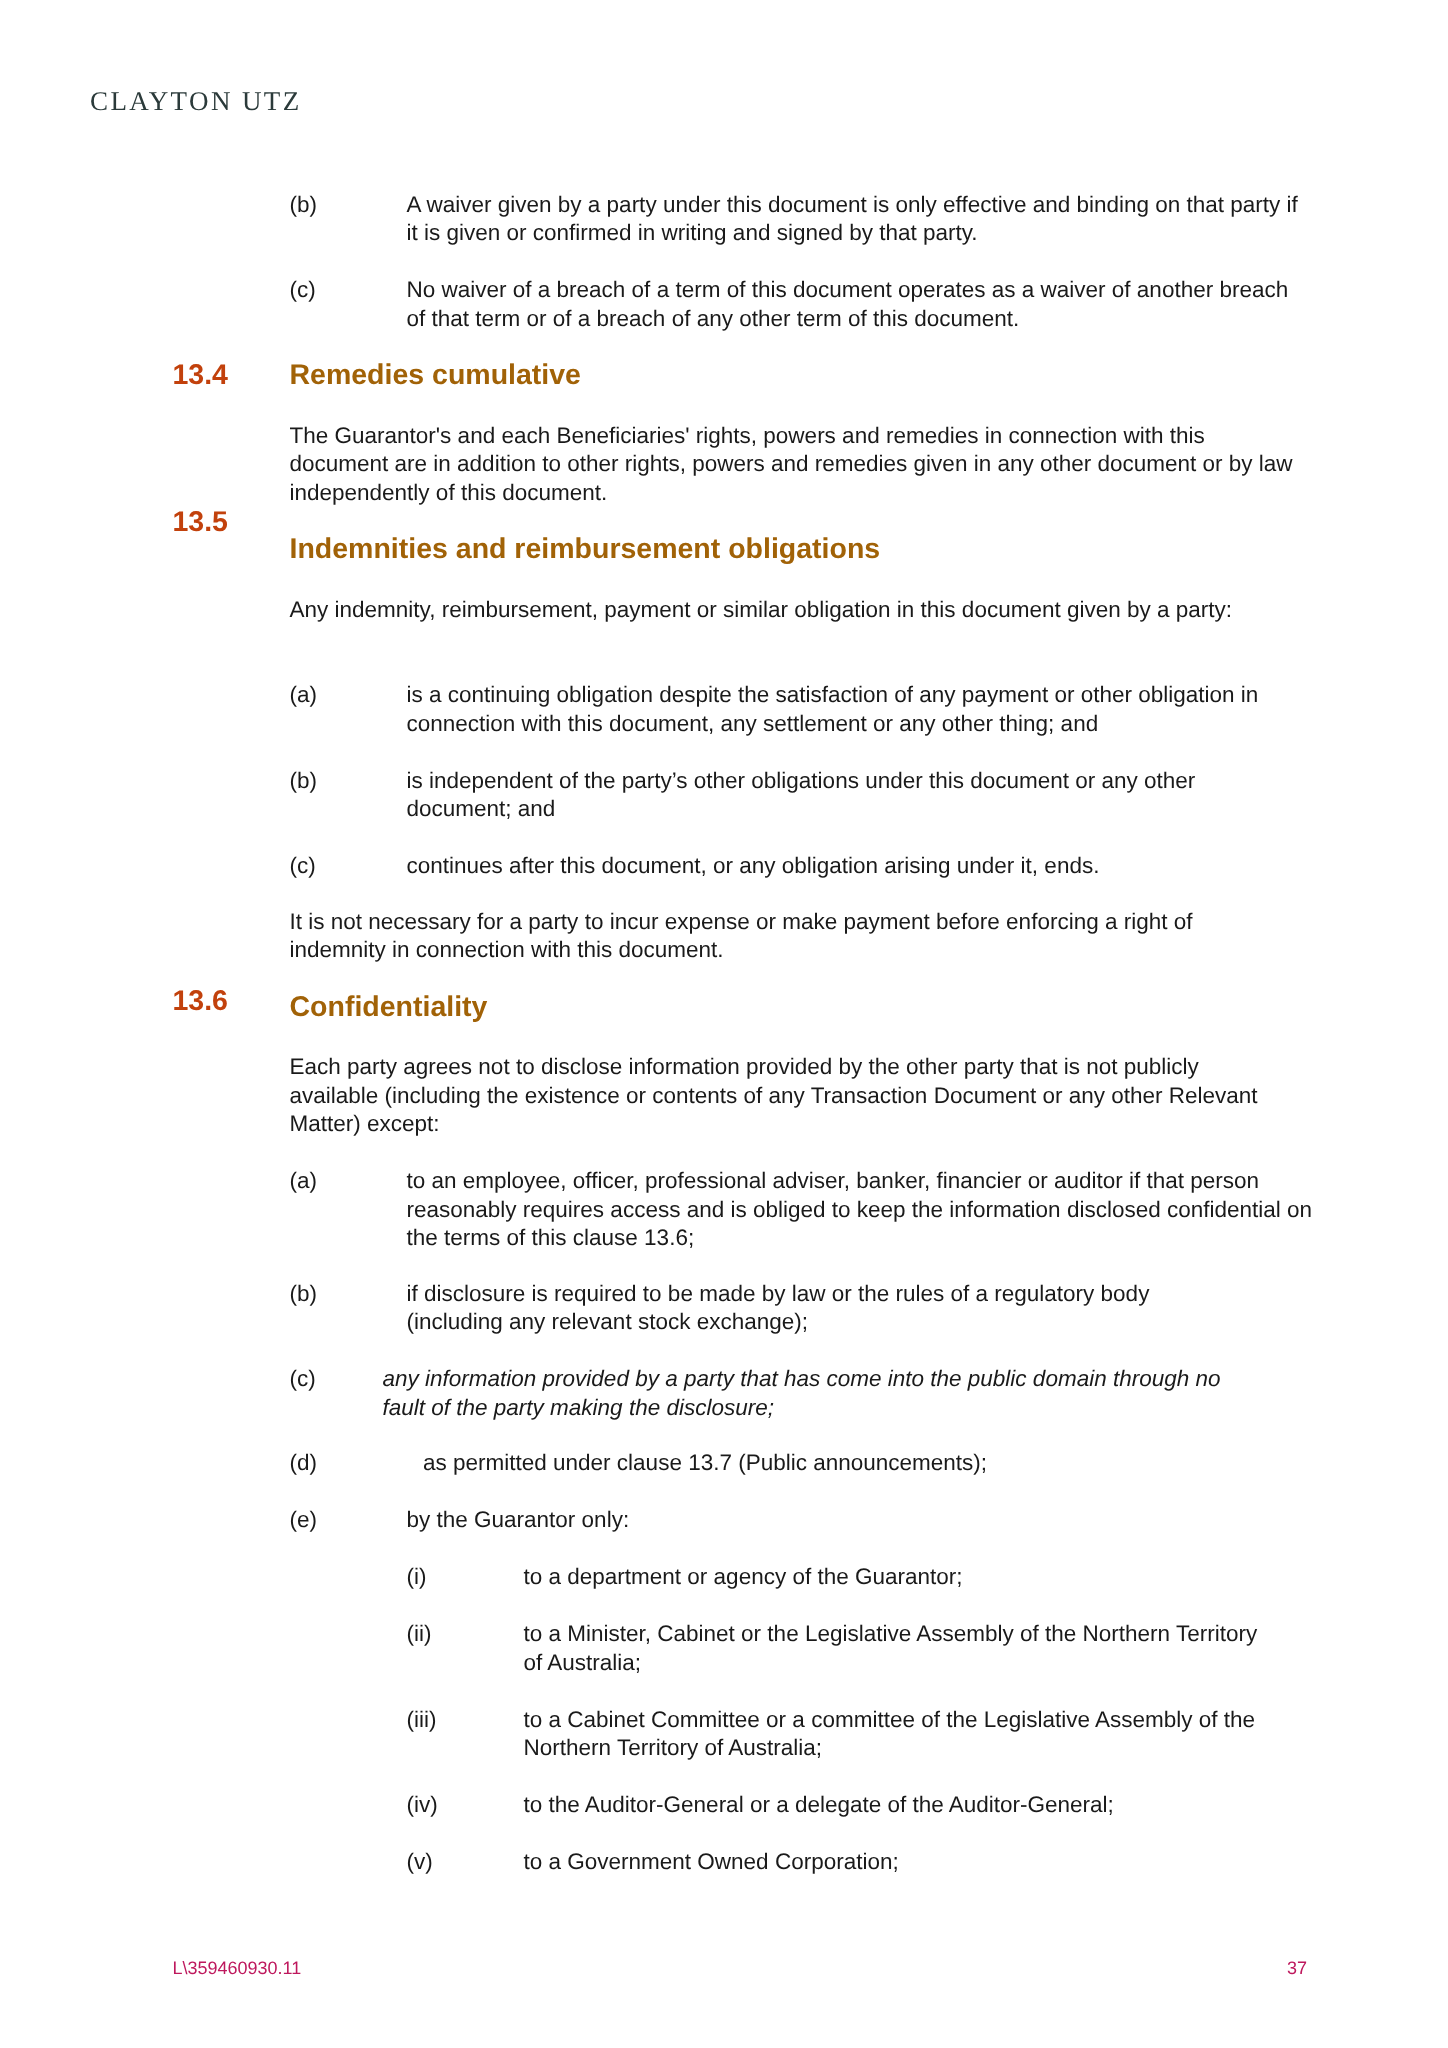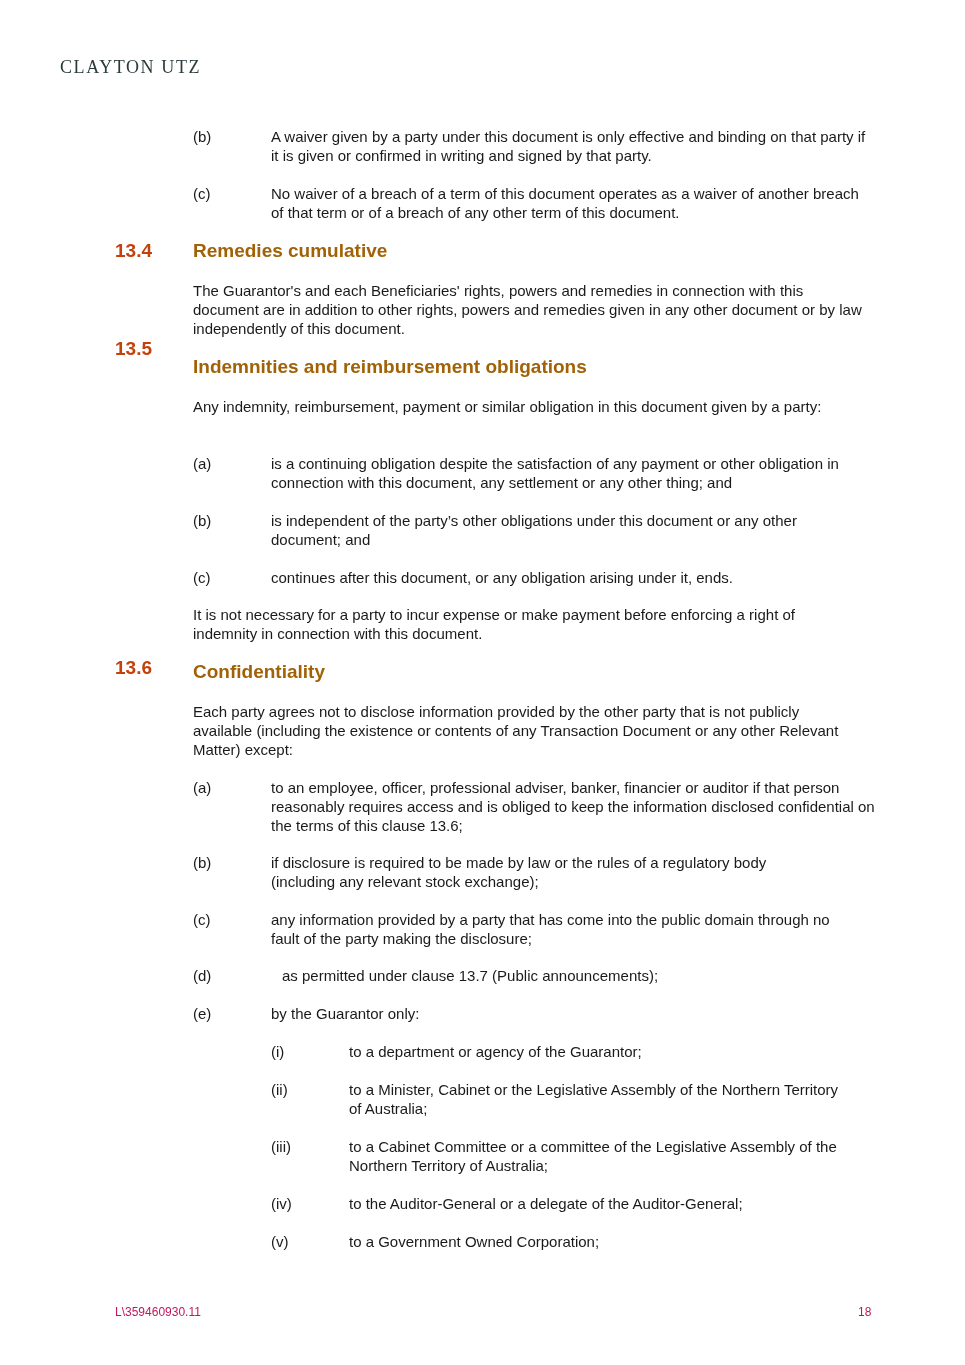--- a/index.html
+++ b/index.html
@@ -42,31 +42,31 @@
 
 <div class="hnum" style="top:621px;margin-top:36px;">13.6</div>
 <div class="htitle" style="top:661px;">Confidentiality</div>
 <div class="text" style="left:193px;top:702px;width:665px;">Each party agrees not to disclose information provided by the other party that is not publicly available (including the existence or contents of any Transaction Document or any other Relevant Matter) except:</div>
 
 <div class="label" style="left:193px;top:778px;">(a)</div>
 <div class="text" style="left:271px;top:778px;width:605px;">to an employee, officer, professional adviser, banker, financier or auditor if that person reasonably requires access and is obliged to keep the information disclosed confidential on the terms of this clause 13.6;</div>
 <div class="label" style="left:193px;top:853px;">(b)</div>
 <div class="text" style="left:271px;top:853px;width:560px;">if disclosure is required to be made by law or the rules of a regulatory body (including any relevant stock exchange);</div>
 <div class="label" style="left:193px;top:910px;">(c)</div>
-<div class="text" style="left:271px;top:910px;width:590px;">any information provided by a party that has come into the public domain through no fault of the party making the disclosure;</div>
+<div class="text" style="left:255px;top:910px;width:590px;font-style:italic;">any information provided by a party that has come into the public domain through no fault of the party making the disclosure;</div>
 <div class="label" style="left:193px;top:966px;">(d)</div>
 <div class="text" style="left:282px;top:966px;width:600px;">as permitted under clause 13.7 (Public announcements);</div>
 <div class="label" style="left:193px;top:1004px;">(e)</div>
 <div class="text" style="left:271px;top:1004px;width:600px;">by the Guarantor only:</div>
 
 <div class="label" style="left:271px;top:1042px;">(i)</div>
 <div class="text" style="left:349px;top:1042px;width:520px;">to a department or agency of the Guarantor;</div>
 <div class="label" style="left:271px;top:1080px;">(ii)</div>
 <div class="text" style="left:349px;top:1080px;width:490px;">to a Minister, Cabinet or the Legislative Assembly of the Northern Territory of Australia;</div>
 <div class="label" style="left:271px;top:1137px;">(iii)</div>
 <div class="text" style="left:349px;top:1137px;width:520px;">to a Cabinet Committee or a committee of the Legislative Assembly of the Northern Territory of Australia;</div>
 <div class="label" style="left:271px;top:1194px;">(iv)</div>
 <div class="text" style="left:349px;top:1194px;width:520px;">to the Auditor-General or a delegate of the Auditor-General;</div>
 <div class="label" style="left:271px;top:1232px;">(v)</div>
 <div class="text" style="left:349px;top:1232px;width:520px;">to a Government Owned Corporation;</div>
 
 <div class="footer" style="left:115px;">L\359460930.11</div>
-<div class="footer" style="left:858px;">18</div>
+<div class="footer" style="left:858px;">37</div>
 
 </body></html>

